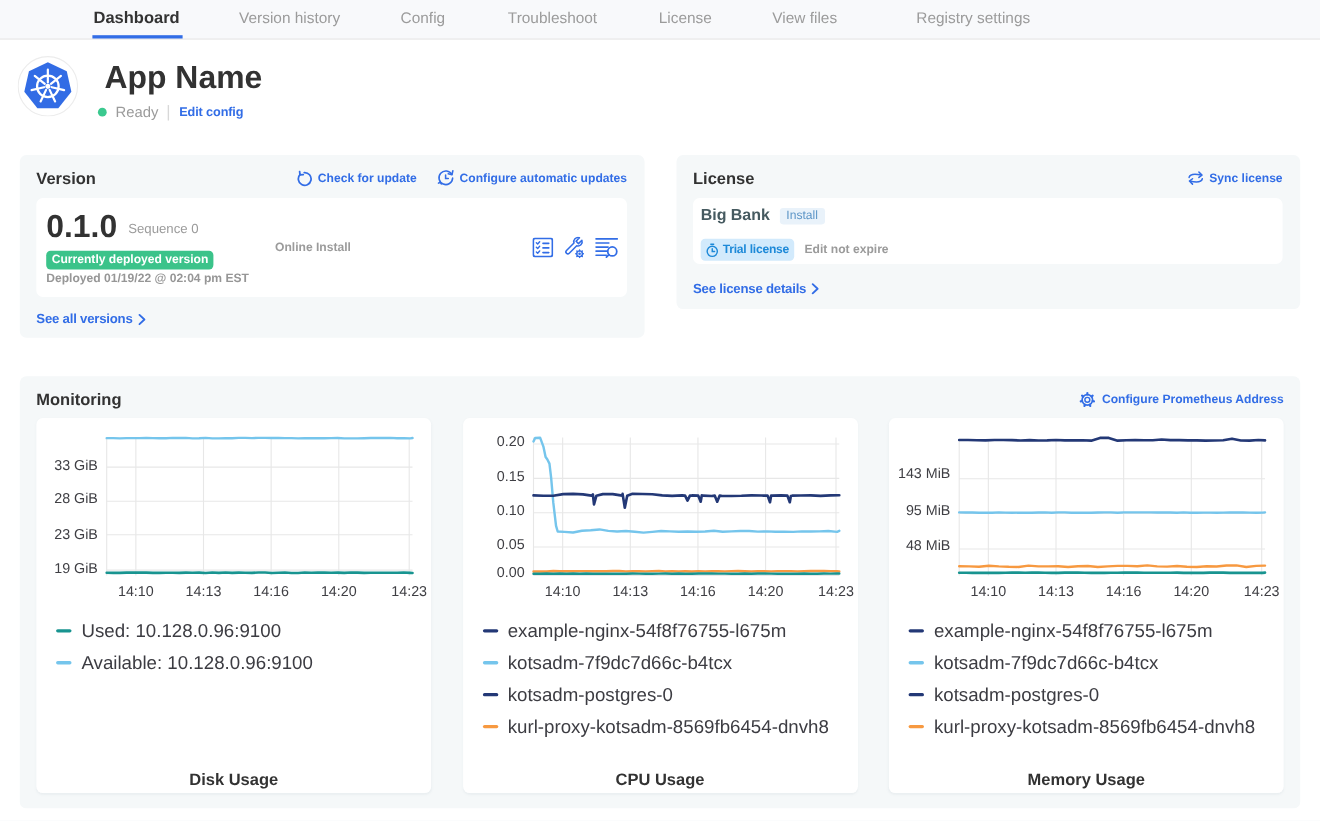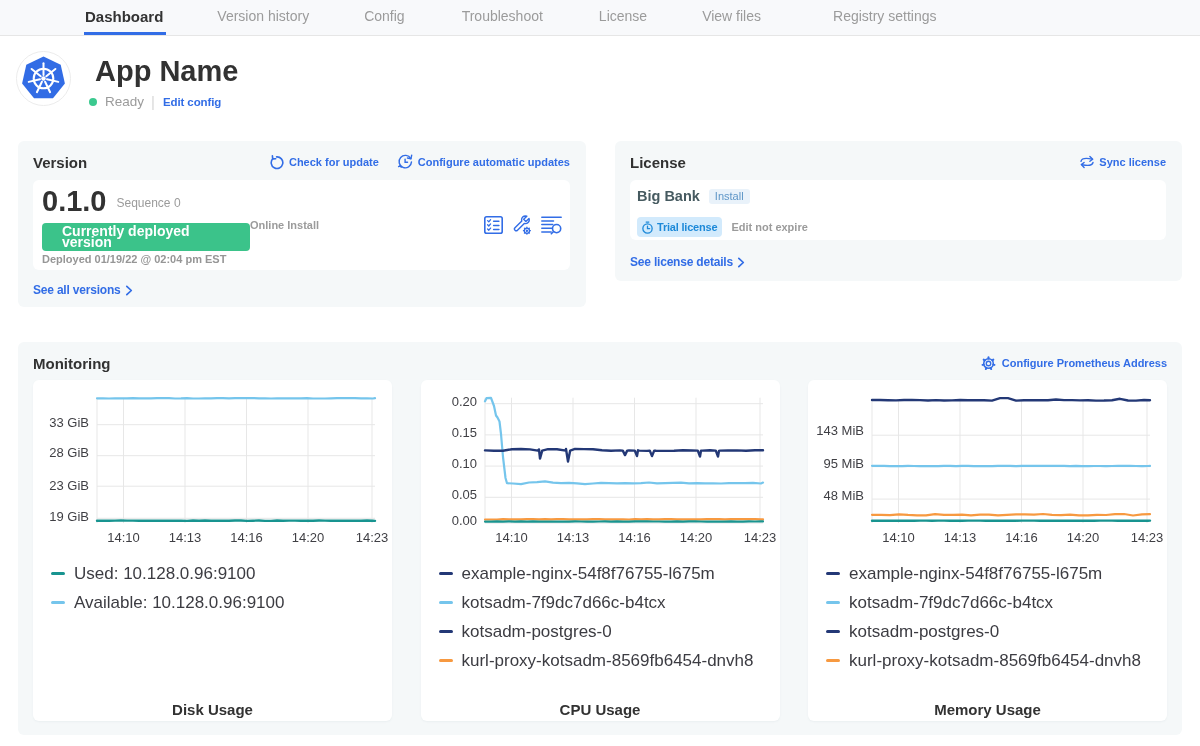--- a/index.html
+++ b/index.html
@@ -26,21 +26,21 @@
 .cardhead { display:flex; align-items:center; justify-content:space-between; height:16px; }
 .cardhead h2 { font-size:15px; font-weight:700; color:#323232; }
 .headlinks { display:flex; align-items:center; gap:18px;text-align:right; }
 .iconlink { display:flex; align-items:center; gap:5px; font-size:11px; color:#326de6; font-weight:700; white-space:nowrap; }
 .whitebox { background:#fff; border-radius:6px; margin-top:10px; }
 .vbox { display:flex; align-items:center; padding:0 8px 0 9px; height:90px; }
 .vleft { width:208px; }
 .vline1 { display:flex; align-items:center; gap:10px; height:29px; margin-top:1px;text-align:right; }
 .vnum { font-size:29px; font-weight:700; color:#323232; }
 .vseq { font-size:12px; color:#9b9b9b; margin-top:3px; }
-.pill-green { display:block; width:fit-content; background:#3bc38a; color:#fff; font-size:14px; font-weight:700; line-height:11px; padding:3px 20px; border-radius:4px; margin-top:7px; }
+.pill-green { display:block; width:fit-content; background:#3bc38a; color:#fff; font-size:11px; font-weight:700; line-height:11px; padding:3px 5px; border-radius:4px; margin-top:7px; }
 .vdeployed { font-size:11px; line-height:12px; color:#969696; font-weight:700; margin-top:2px; }
 .vmid { flex:1; font-size:11px; color:#9b9b9b; font-weight:700; }
 .vicons { display:flex; align-items:center; gap:10px; }
 .seelink { display:flex; align-items:center; gap:4px; font-size:12px; letter-spacing:-.2px; color:#326de6; font-weight:700; margin-top:11px; height:18px; }
 .lbox { padding:8.5px 8px 0 7px; height:60px; }
 .lline1 { display:flex; align-items:center; gap:9px; height:15px; }
 .bigbank { font-size:14.5px; font-weight:700; color:#465a60; }
 .pill-unstable { background:#e9f2fa; color:#5e96c7; font-size:11px; line-height:11px; padding:2px 6px; border-radius:3px; }
 .lline2 { display:flex; align-items:center; gap:9px; margin-top:13.5px; }
 .pill-trial { display:flex; align-items:flex-start; gap:3px; background:#d2eafc; color:#1d89d8; font-size:11px; letter-spacing:-.2px; font-weight:700; line-height:12px; padding:3.5px 5px 3.5px 4px; border-radius:4px; }

